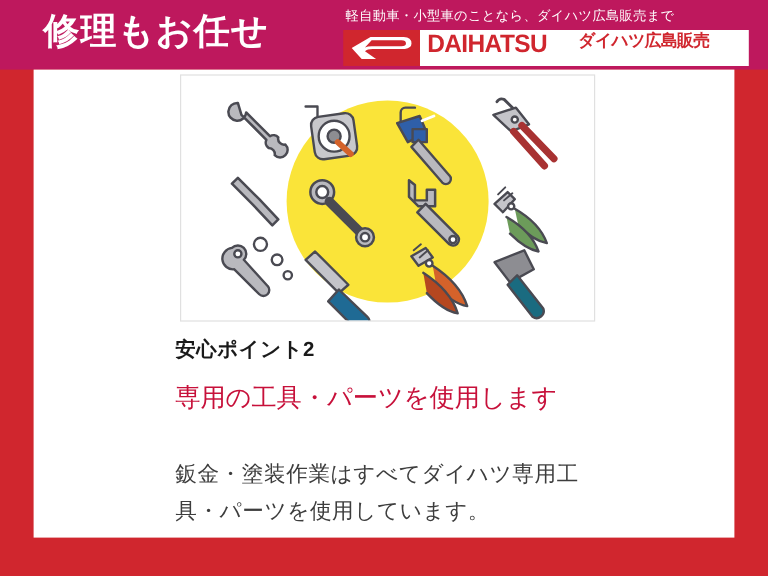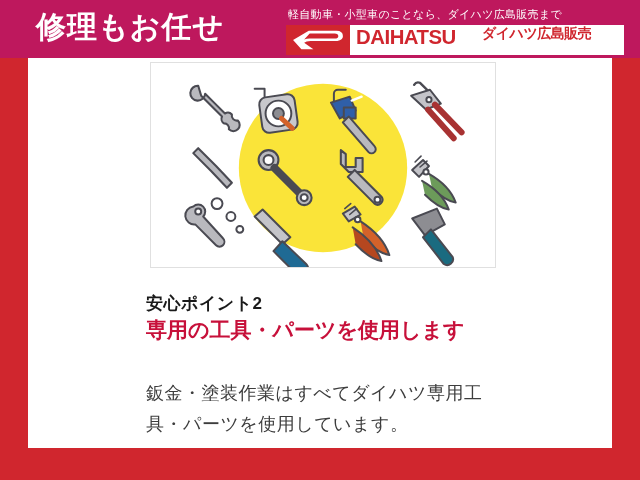--- a/index.html
+++ b/index.html
@@ -132,26 +132,25 @@
     left: 118px;
     top: 222px;
     width: 352px;
   }
   #point-label {
     font-size: 17px;
     font-weight: bold;
     color: #1a1a1a;
     line-height: 24px;
     letter-spacing: 0.5px;
-    margin-top: 12px;
   }
   #point-headline {
-    margin-top: 2px;
+    margin-top: 16px;
     font-size: 21px;
-    font-weight: bold;
+    font-weight: normal;
     color: #c7103a;
     line-height: 24px;
     letter-spacing: 0px;
   }
   #point-body {
     margin-top: 36px;
     font-size: 18px;
     color: #3d3d3d;
     line-height: 31px;
     letter-spacing: 0.5px;

